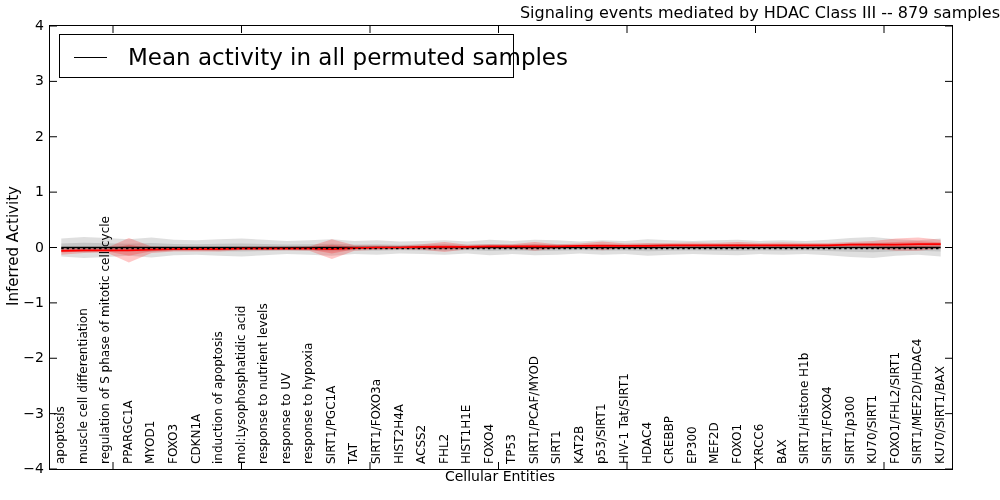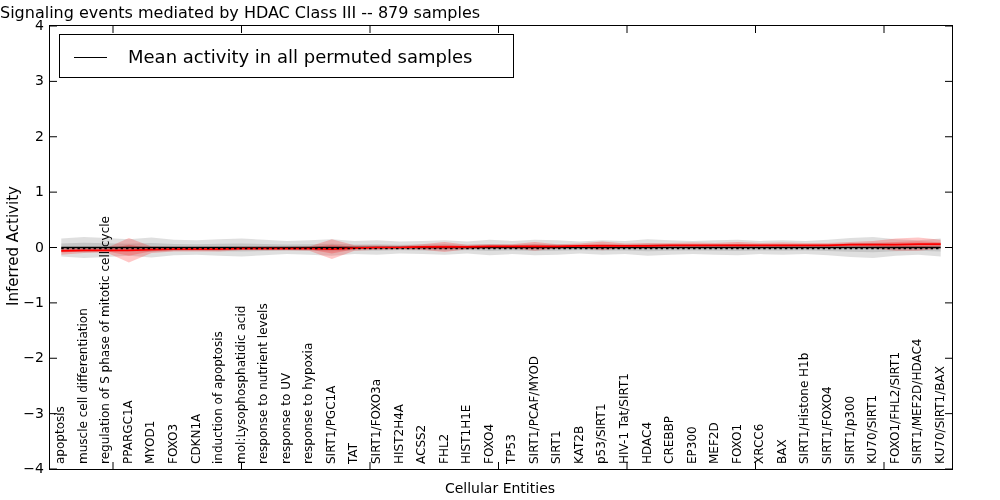--- a/index.html
+++ b/index.html
@@ -1,49 +1,49 @@
 <!DOCTYPE html>
 <html><head>
 <meta charset="utf-8">
 <style>
   html,body{margin:0;padding:0;background:#fff;}
   .figure{
     position:relative;width:1000px;height:500px;background:#ffffff;
     font-family:"DejaVu Sans","Liberation Sans",sans-serif;color:#000;overflow:hidden;
   }
   .chart-title{
-    position:absolute;top:3px;left:0;width:100%;text-align:left;
+    position:absolute;top:3px;left:0;width:100%;text-align:right;
     font-size:16px;line-height:20px;
   }
   .plot-frame{
     position:absolute;left:49px;top:25px;width:902px;height:443px;
     border:1px solid #000;box-sizing:content-box;
   }
   .plot-frame svg{display:block;}
   .y-tick-label{
     position:absolute;width:26px;text-align:right;font-size:14px;line-height:16px;
   }
   .x-tick-label{
     position:absolute;white-space:nowrap;font-size:12px;line-height:14px;
     transform-origin:0 0;transform:rotate(-90deg);
   }
   .y-axis-label{
     position:absolute;left:4px;top:246px;white-space:nowrap;font-size:15px;
     transform-origin:0 0;transform:rotate(-90deg) translate(-50%,0);
   }
   .x-axis-label{
-    position:absolute;top:480px;left:0;width:100%;text-align:center;font-size:14px;
+    position:absolute;top:468px;left:0;width:100%;text-align:center;font-size:14px;
   }
   .legend{
     position:absolute;left:59px;top:34px;width:455px;box-sizing:border-box;
     background:#fff;border:1.5px solid #000;padding:9px 0 7px 14px;
   }
   .legend-row{display:flex;align-items:center;height:26px;}
   .legend-line{width:33px;height:0;border-top:1.7px solid #000;margin-right:21px;flex:0 0 auto;}
-  .legend-label{font-size:18px;line-height:24px;white-space:nowrap;}
+  .legend-label{font-size:23px;line-height:24px;white-space:nowrap;}
 </style>
 </head>
 <body>
 
 <div class="figure">
 
   <div class="chart-title">Signaling events mediated by HDAC Class III -- 879 samples</div>
 
   <div class="y-axis-label">Inferred Activity</div>
 

